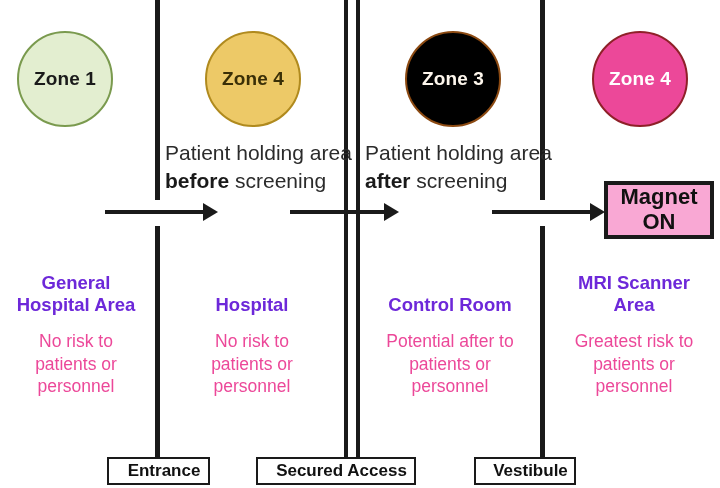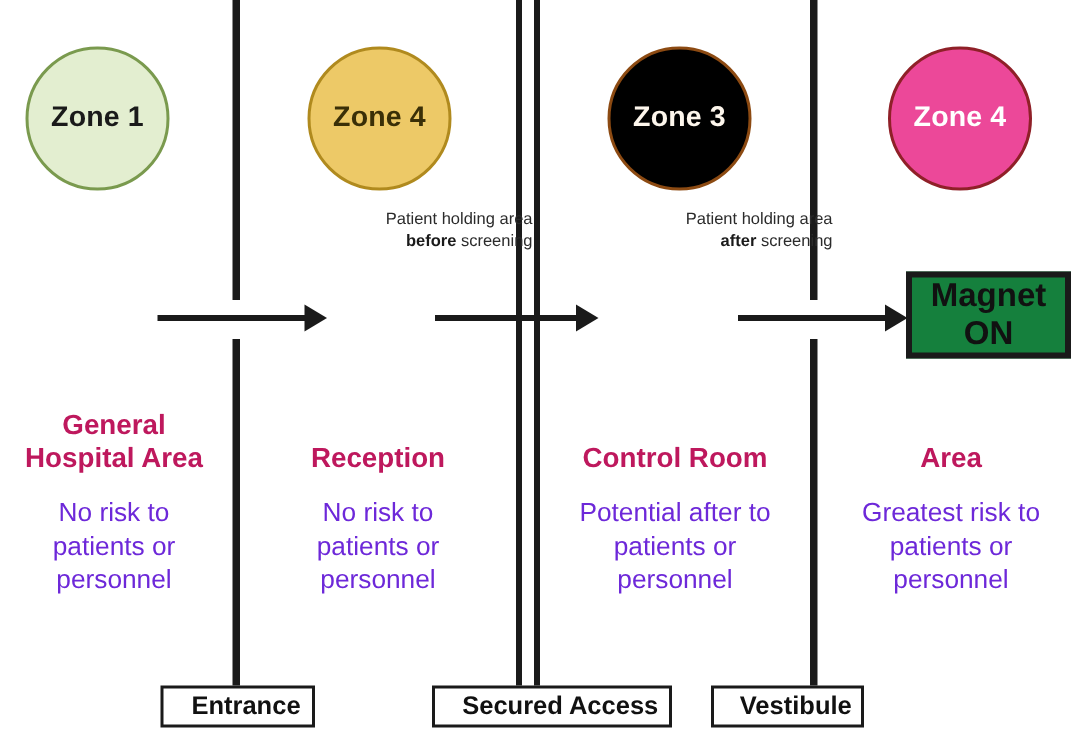--- a/index.html
+++ b/index.html
@@ -39,22 +39,22 @@
     box-sizing: border-box;
     font-size: 19px;
     font-weight: bold;
     letter-spacing: 0.1px;
   }
 
   
   .holding-caption {
     position: absolute;
     width: 190px;
-    text-align: right;
-    font-size: 11px;
+    text-align: left;
+    font-size: 21px;
     line-height: 1.32;
     color: #2b2b2b;
   }
   .holding-caption b { font-weight: bold; color: #1a1a1a; }
 
   
   .arrow-shaft {
     position: absolute;
     height: 4px;
     background: #1a1a1a;
@@ -65,47 +65,47 @@
     height: 0;
     border-top: 9px solid transparent;
     border-bottom: 9px solid transparent;
     border-left: 15px solid #1a1a1a;
   }
 
   
   .magnet-box {
     position: absolute;
     border: 4px solid #1a1a1a;
-    background: #15803d;
+    background: #f9a8d4;
     box-sizing: border-box;
     display: flex;
     flex-direction: column;
     align-items: center;
     justify-content: center;
     font-size: 22px;
     font-weight: bold;
     line-height: 1.12;
     color: #111111;
   }
 
   
   .room-col {
     position: absolute;
     text-align: center;
   }
   .room-title {
     font-size: 18.5px;
     font-weight: bold;
-    color: #be185d;
+    color: #6d28d9;
     line-height: 1.2;
     margin: 0;
   }
   .room-body {
     font-size: 17.5px;
-    color: #6d28d9;
+    color: #ec4899;
     line-height: 1.28;
     margin: 0;
   }
 
   
   .door-box {
     position: absolute;
     border: 2.5px solid #1a1a1a;
     background: #ffffff;
     box-sizing: border-box;
@@ -178,21 +178,21 @@
     </p>
     <p class="room-body" style="margin-top:14px;">
       <span>No risk to</span><br>
       <span>patients or</span><br>
       <span>personnel</span>
     </p>
   </div>
 
   <div class="room-col" style="left:163px; top:272px; width:178px;">
     <p class="room-title" style="margin-top:22px;">
-      <span>Reception</span>
+      <span>Hospital</span>
     </p>
     <p class="room-body" style="margin-top:14px;">
       <span>No risk to</span><br>
       <span>patients or</span><br>
       <span>personnel</span>
     </p>
   </div>
 
   <div class="room-col" style="left:362px; top:272px; width:176px;">
     <p class="room-title" style="margin-top:22px;">
@@ -200,35 +200,35 @@
     </p>
     <p class="room-body" style="margin-top:14px;">
       <span>Potential after to</span><br>
       <span>patients or</span><br>
       <span>personnel</span>
     </p>
   </div>
 
   <div class="room-col" style="left:548px; top:272px; width:172px;">
     <p class="room-title">
-      <br>
+      <span>MRI Scanner</span><br>
       <span>Area</span>
     </p>
     <p class="room-body" style="margin-top:14px;">
       <span>Greatest risk to</span><br>
       <span>patients or</span><br>
       <span>personnel</span>
     </p>
   </div>
 
   <div class="door-box" style="left:107px; top:457px; width:103px;">
     <span>Entrance</span>
   </div>
 
-  <div class="door-box" style="left:288px; top:457px; width:160px;">
+  <div class="door-box" style="left:256px; top:457px; width:160px;">
     <span>Secured Access</span>
   </div>
 
   <div class="door-box" style="left:474px; top:457px; width:102px;">
     <span>Vestibule</span>
   </div>
 
 </div>
 
 </body></html>

